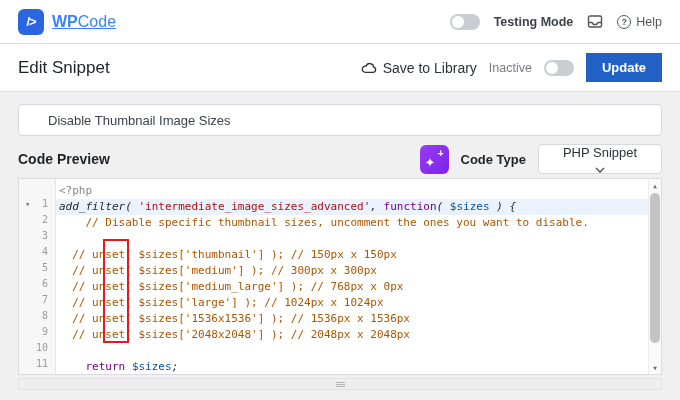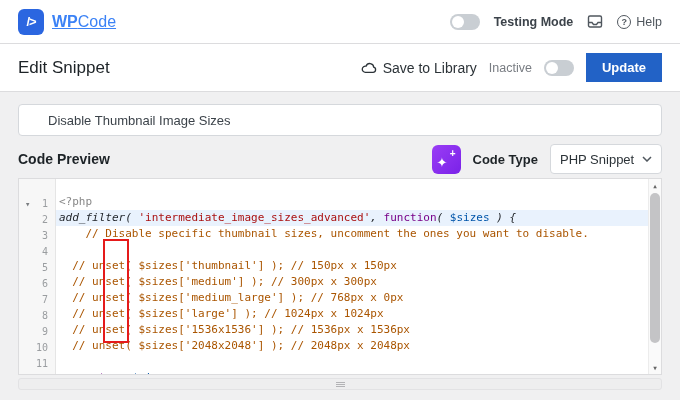--- a/index.html
+++ b/index.html
@@ -39,32 +39,32 @@
   .title-input { width:100%; height:32px; border:1px solid #d5d8dc; border-radius:4px;
                  background:#fff; font-family:inherit; font-size:13px; color:#3c434a; padding:0 29px; }
   .cp-row { display:flex; align-items:center; justify-content:space-between; margin-top:8px; height:30px; }
   .cp-row h2 { font-size:14px; font-weight:700; color:#1d2327; }
   .cp-right { display:flex; align-items:center; gap:12px; }
   .ai-btn { width:29px; height:29px; border:none; border-radius:6px; cursor:pointer;
             background:linear-gradient(135deg,#9a3df5,#7a22e8); color:#fff; position:relative; }
   .ai-btn .star { font-size:13px; line-height:1; position:absolute; left:5px; bottom:5px; }
   .ai-btn .plus { font-size:10px; line-height:1; position:absolute; right:5px; top:4px; font-weight:700; }
   .ct-label { font-size:13px; font-weight:700; color:#1d2327; }
-  .select { width:112px; height:30px; background:#fff; border:1px solid #d5d8dc; border-radius:4px;
+  .select { width:124px; height:30px; background:#fff; border:1px solid #d5d8dc; border-radius:4px;
             display:flex; align-items:center; justify-content:space-between; padding:0 9px;
-            font-size:13px; color:#2c3338; cursor:pointer; }
+            font-size:13px; color:#2c3338; cursor:pointer;flex-direction:column; }
 
   
   .editor { margin-top:4px; height:197px; background:#fff; border:1px solid #dcdcde;
             display:flex; position:relative; font-family:"DejaVu Sans Mono", monospace; font-size:11px; }
   .gutter { width:37px; background:#f7f7f7; border-right:1px solid #e5e5e5; padding-top:1px; flex:none; }
   .gut-row { height:16px; line-height:16px; text-align:right; padding-right:7px;
              color:#9a9da0; font-size:10px; position:relative; }
   .gut-row .fold { position:absolute; left:6px; top:0; color:#7b7e81; font-size:9px; cursor:pointer; }
-  .codearea { flex:1; padding-top:15px; overflow:hidden; }
+  .codearea { flex:1; padding-top:4px; overflow:hidden; }
   .code-row { height:16px; line-height:16px; white-space:pre; padding-left:3px; }
   .code-row.active { background:#e9f2fd; }
   .tok-meta { color:#888; }
   .tok-plain { color:#1f2328;font-style:italic; }
   .tok-string { color:#a11; }
   .tok-keyword { color:#708; }
   .tok-variable { color:#05a; }
   .tok-comment { color:#a50; }
 
   .vscroll { width:13px; flex:none; background:#fafafa; border-left:1px solid #ececec; position:relative; }

